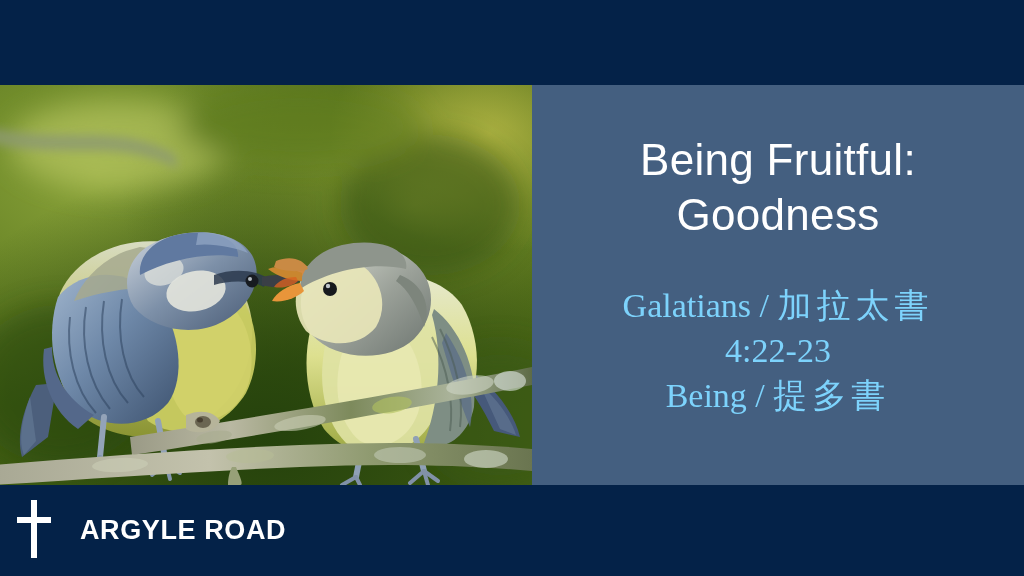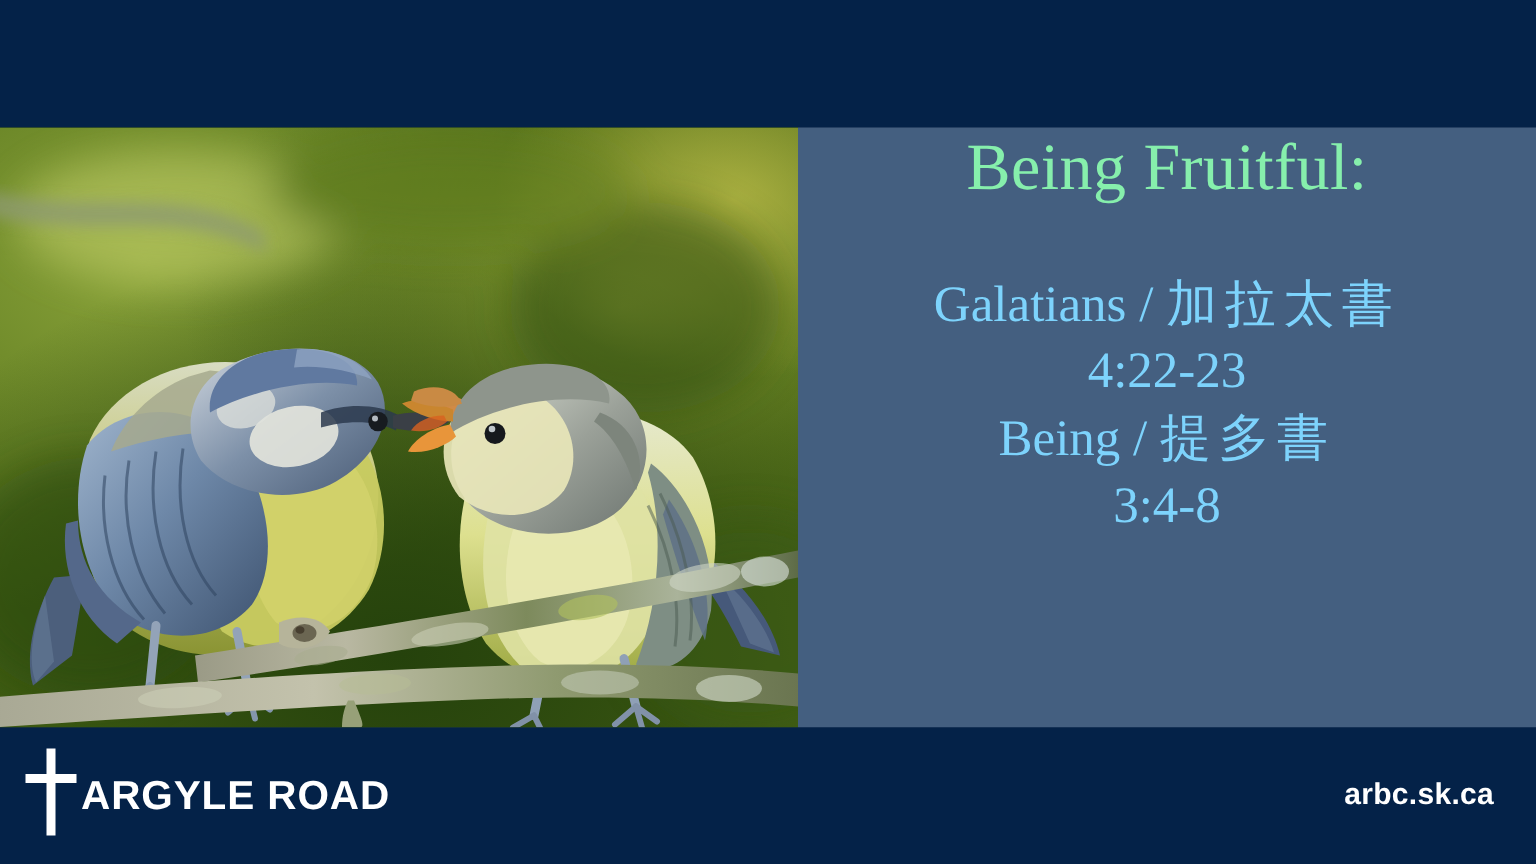--- a/index.html
+++ b/index.html
@@ -38,26 +38,27 @@
   .text-panel {
     position: absolute;
     left: 532px; top: 85px;
     width: 492px; height: 400px;
     background: #445f80;
     display: flex;
     flex-direction: column;
     align-items: center;
   }
   .title {
+    margin-top: 48px;
     width: 430px;
     text-align: center;
-    font-family: Liberation Serif, serif;
+    font-family: Liberation Sans, sans-serif;
     font-size: 44px;
     line-height: 1.24;
-    color: #86efac;
+    color: #ffffff;
     letter-spacing: 0.3px;
   }
   .refs {
     margin-top: 42px;
     width: 460px;
     text-align: center;
     font-family: "Liberation Serif", "DejaVu Serif", serif;
     font-size: 34px;
     line-height: 1.32;
     color: #7dd3fc;
@@ -70,21 +71,21 @@
     left: 0; top: 485px;
     width: 1024px; height: 91px;
     background: #042248;
   }
   .brand {
     position: absolute;
     left: 14px; top: 0;
     height: 91px;
     display: flex;
     align-items: center;
-    gap: 0;
+    gap: 26px;
   }
   .cross-icon { display: block; }
   .brand-name {
     color: #ffffff;
     font-size: 27px;
     font-weight: bold;
     line-height: 1.32;
     letter-spacing: 0.6px;
   }
   .brand-name .l2 { display: block; }
@@ -336,41 +337,40 @@
         </g>
 
         <path d="M236 382 C 240 392, 244 400, 240 400 L 228 400 C 228 392, 230 386, 232 382 Z" fill="#97a078"></path>
       </g>
     </svg>
   </div>
 
   <div class="text-panel">
     <div class="title">
       <span>Being Fruitful:</span><br>
+      <span>Goodness</span>
     </div>
     <div class="refs">
       <div>
         <span>Galatians / </span><span class="cjk">加拉太書</span><br>
         <span>4:22-23</span>
       </div>
       <div>
         <span>Being / </span><span class="cjk">提多書</span><br>
-        <span>3:4-8</span>
       </div>
     </div>
   </div>
 
   <div class="bottom-bar">
     <div class="brand">
       <span class="cross-icon">
         <svg width="40" height="62" viewBox="0 0 40 62" xmlns="http://www.w3.org/2000/svg">
           <rect x="17" y="2" width="6" height="58" fill="#ffffff"></rect>
           <rect x="3" y="19" width="34" height="6" fill="#ffffff"></rect>
         </svg>
       </span>
       <span class="brand-name">
         <span>ARGYLE ROAD</span>
       </span>
     </div>
-    <div class="site-url">arbc.sk.ca</div>
   </div>
 
 </div>
 
 </body></html>

